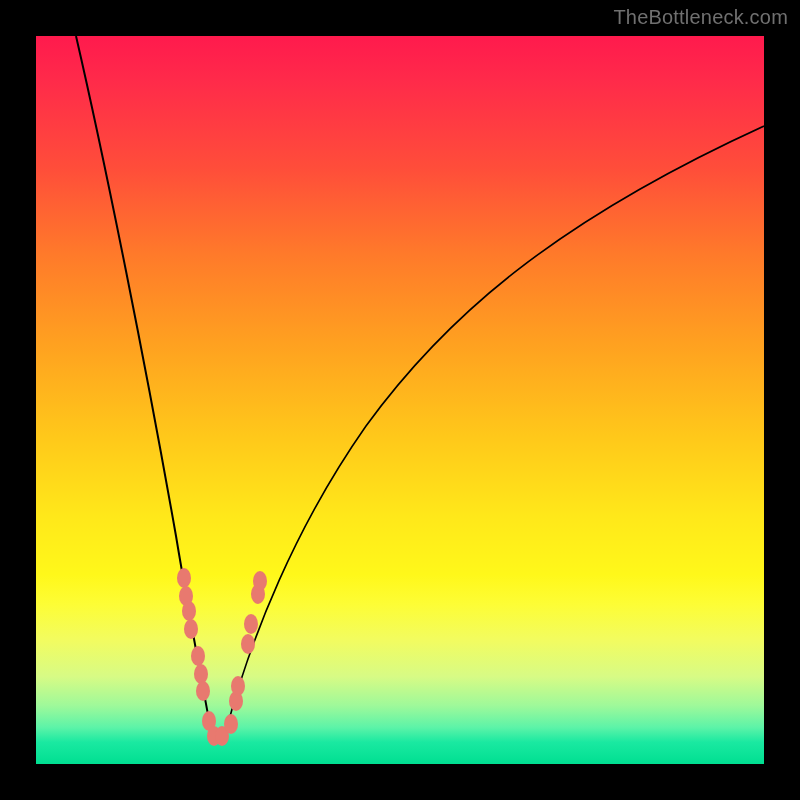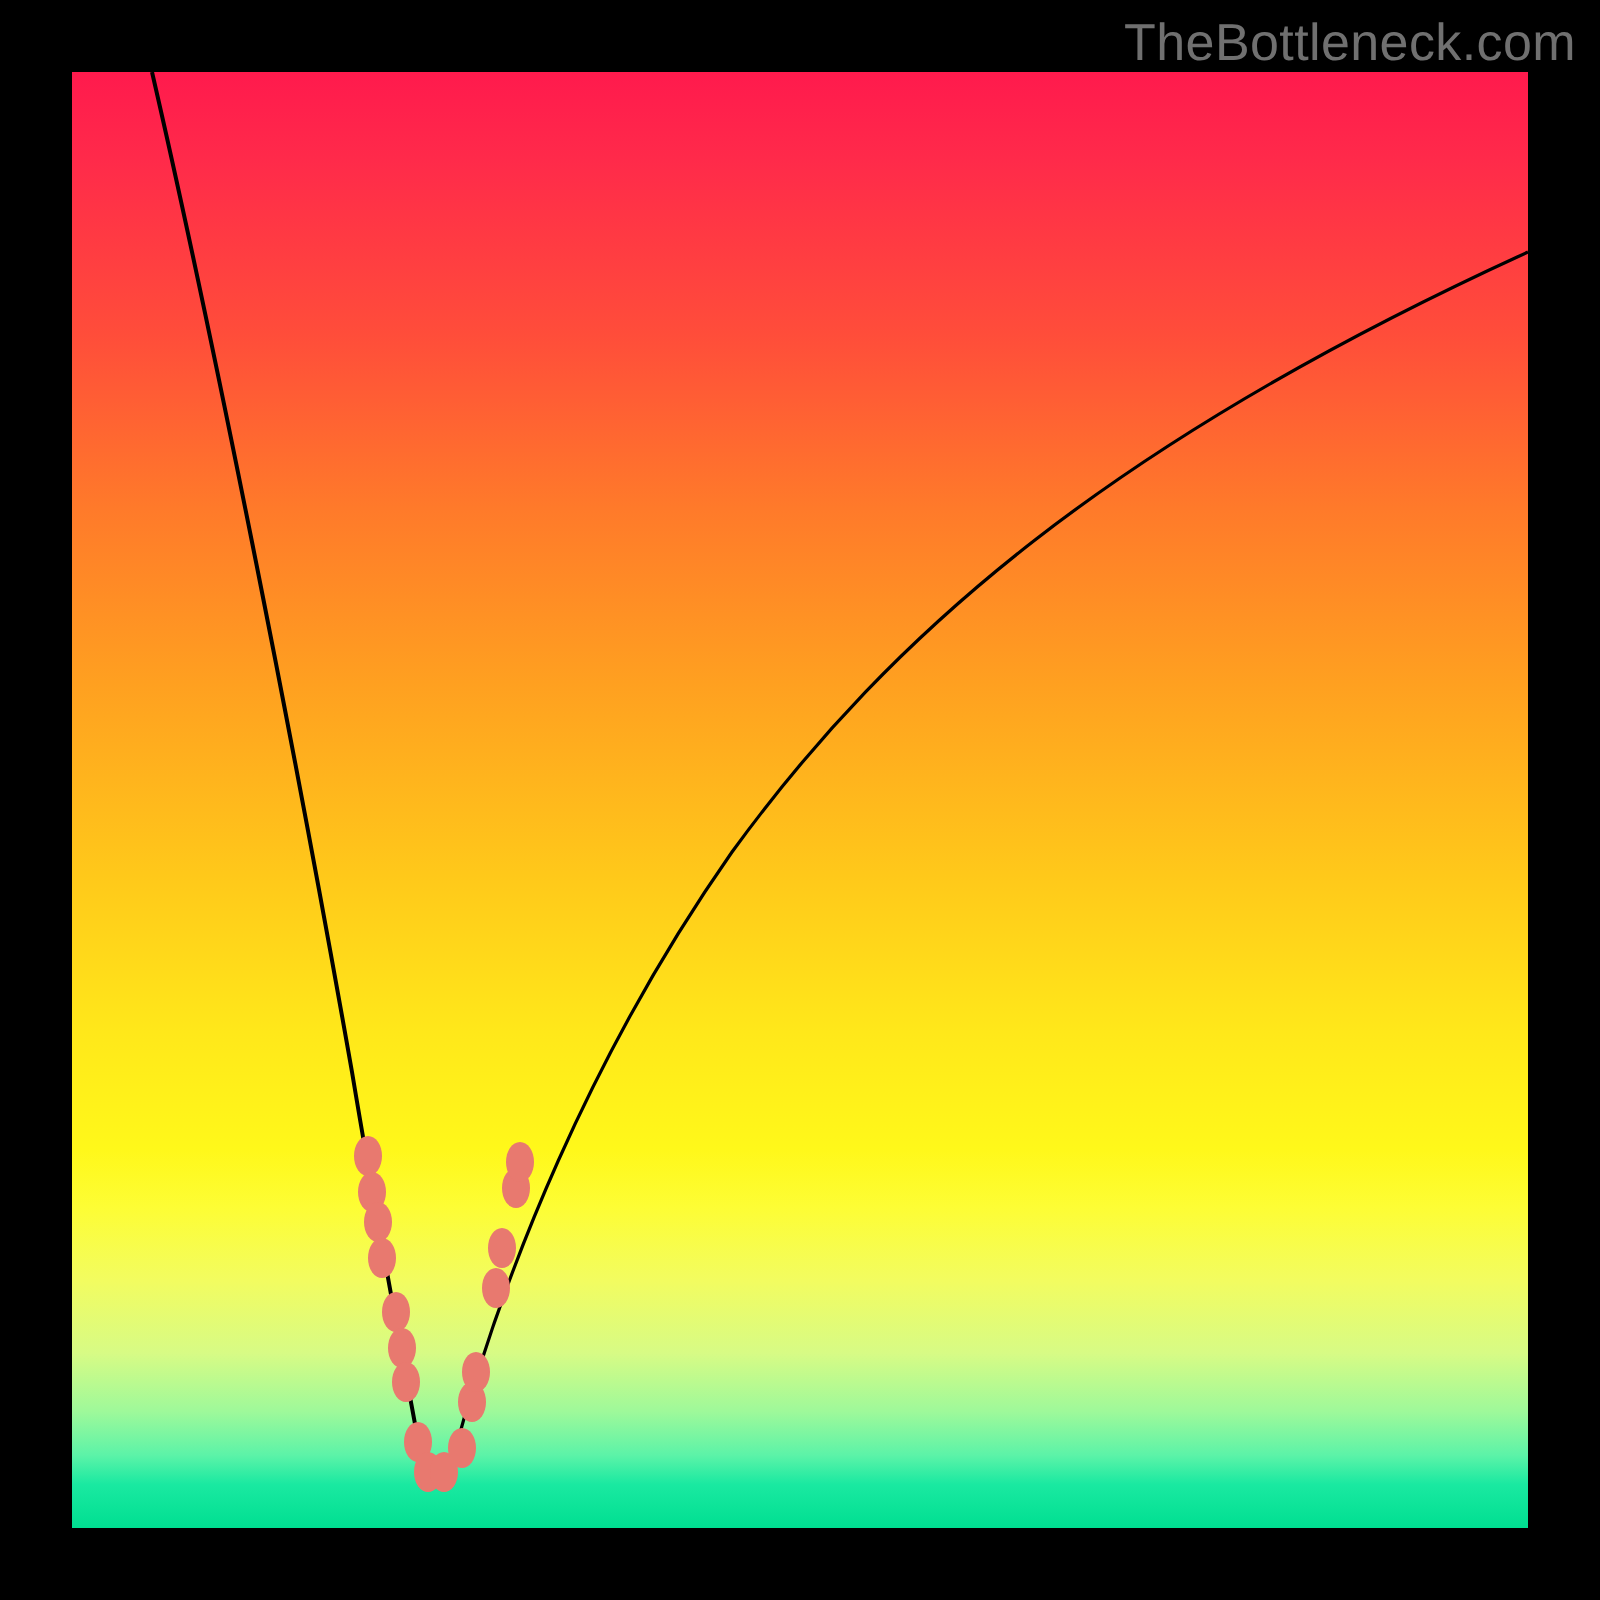--- a/index.html
+++ b/index.html
@@ -44,21 +44,21 @@
       #5cf3a8 95%,
       #1ae9a1 97%,
       #00df91 100%
     );
   }
   .watermark {
     position: absolute;
     top: 6px;
     right: 12px;
     color: #707070;
-    font-size: 26px;
+    font-size: 20px;
     font-weight: 500;
     letter-spacing: 0.2px;
     user-select: none;
   }
   svg.curves {
     position: absolute;
     inset: 0;
   }
   .curve {
     fill: none;

